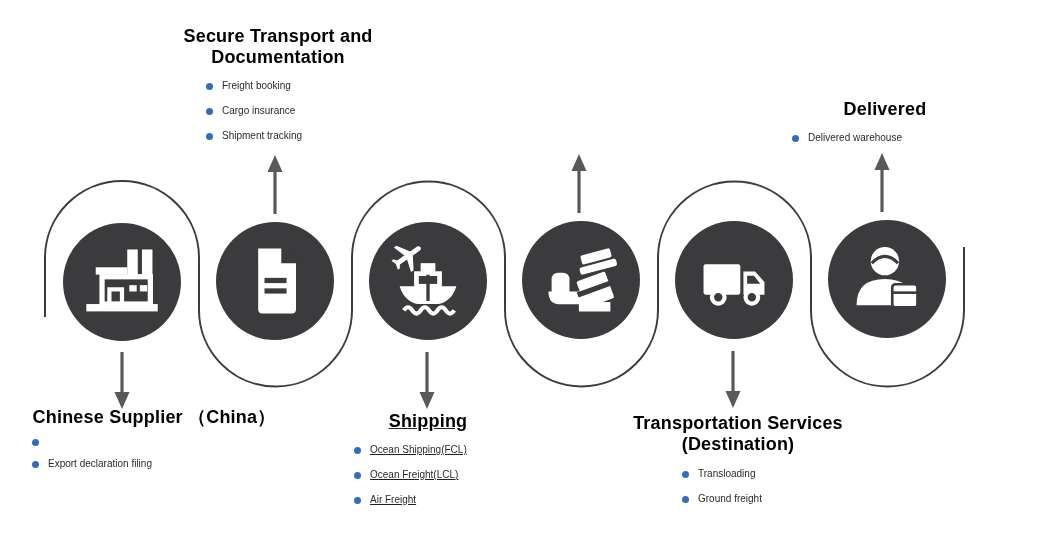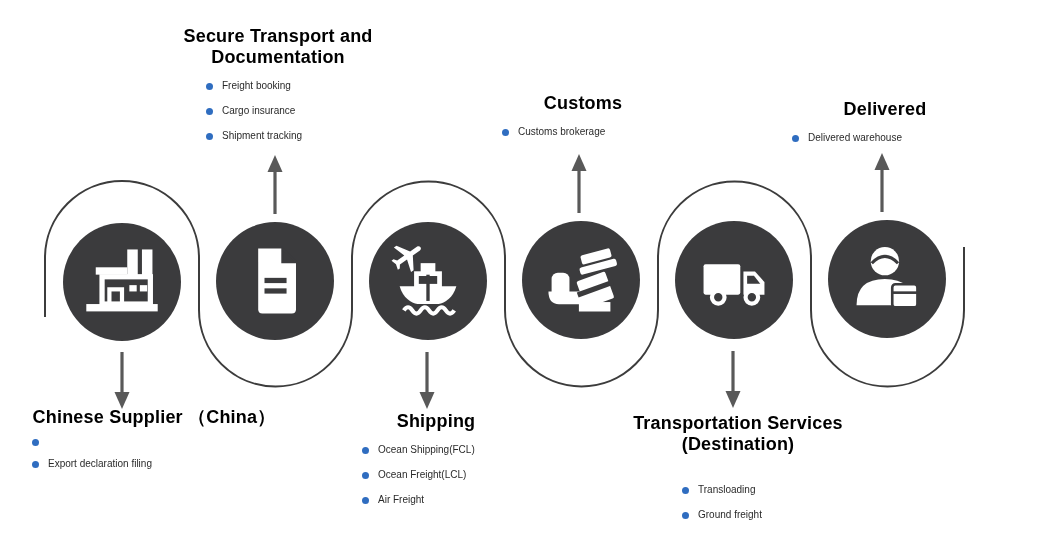--- a/index.html
+++ b/index.html
@@ -23,26 +23,26 @@
   .bullets { margin-top:7px; }
   .bullet { display:flex; align-items:center; gap:9px; margin-top:11px;
             font-size:10px; line-height:14px; color:#2a2a2a;text-align:center; }
   .bullet .dot { width:7px; height:7px; border-radius:50%; background:#2f6dc0; flex:none; }
 
   
   .label-s1 { left:16px;  top:407px; width:276px; }
   .label-s1 .bullets { margin-left:16px; }
   .label-s2 { left:158px; top:26px;  width:240px; }
   .label-s2 .bullets { margin-left:48px; }
-  .label-s3 { left:346px; top:411px; width:180px; }
+  .label-s3 { left:338px; top:411px; width:180px;text-decoration:underline; }
   .label-s3 .bullets { margin-left:16px; }
   .label-s4 { left:494px; top:93px;  width:178px; }
   .label-s4 .bullets { margin-left:8px; margin-top:3px; }
   .label-s5 { left:616px; top:413px; width:244px; }
-  .label-s5 .bullets { margin-left:66px; margin-top:28px; }
+  .label-s5 .bullets { margin-left:66px; margin-top:12px; }
   .label-s6 { left:792px; top:99px;  width:186px; }
   .label-s6 .bullets { margin-left:0px; margin-top:3px; }
 
   .node-s1 { left:63px;  top:223px; }
   .node-s2 { left:216px; top:222px; }
   .node-s3 { left:369px; top:222px; }
   .node-s4 { left:522px; top:221px; }
   .node-s5 { left:675px; top:221px; }
   .node-s6 { left:828px; top:220px; }
 </style>
@@ -199,29 +199,20 @@
         <span class="dot"></span>
         <span>Ocean Freight(LCL)</span>
       </div>
       <div class="bullet">
         <span class="dot"></span>
         <span>Air Freight</span>
       </div>
     </div>
   </div>
 
-  <div class="stage-label label-s4">
-    <div class="stage-title">Customs</div>
-    <div class="bullets">
-      <div class="bullet">
-        <span class="dot"></span>
-        <span>Customs brokerage</span>
-      </div>
-    </div>
-  </div>
 
   <div class="stage-label label-s5">
     <div class="stage-title">
       <div>Transportation Services</div>
       <div>(Destination)</div>
     </div>
     <div class="bullets">
       <div class="bullet">
         <span class="dot"></span>
         <span>Transloading</span>

